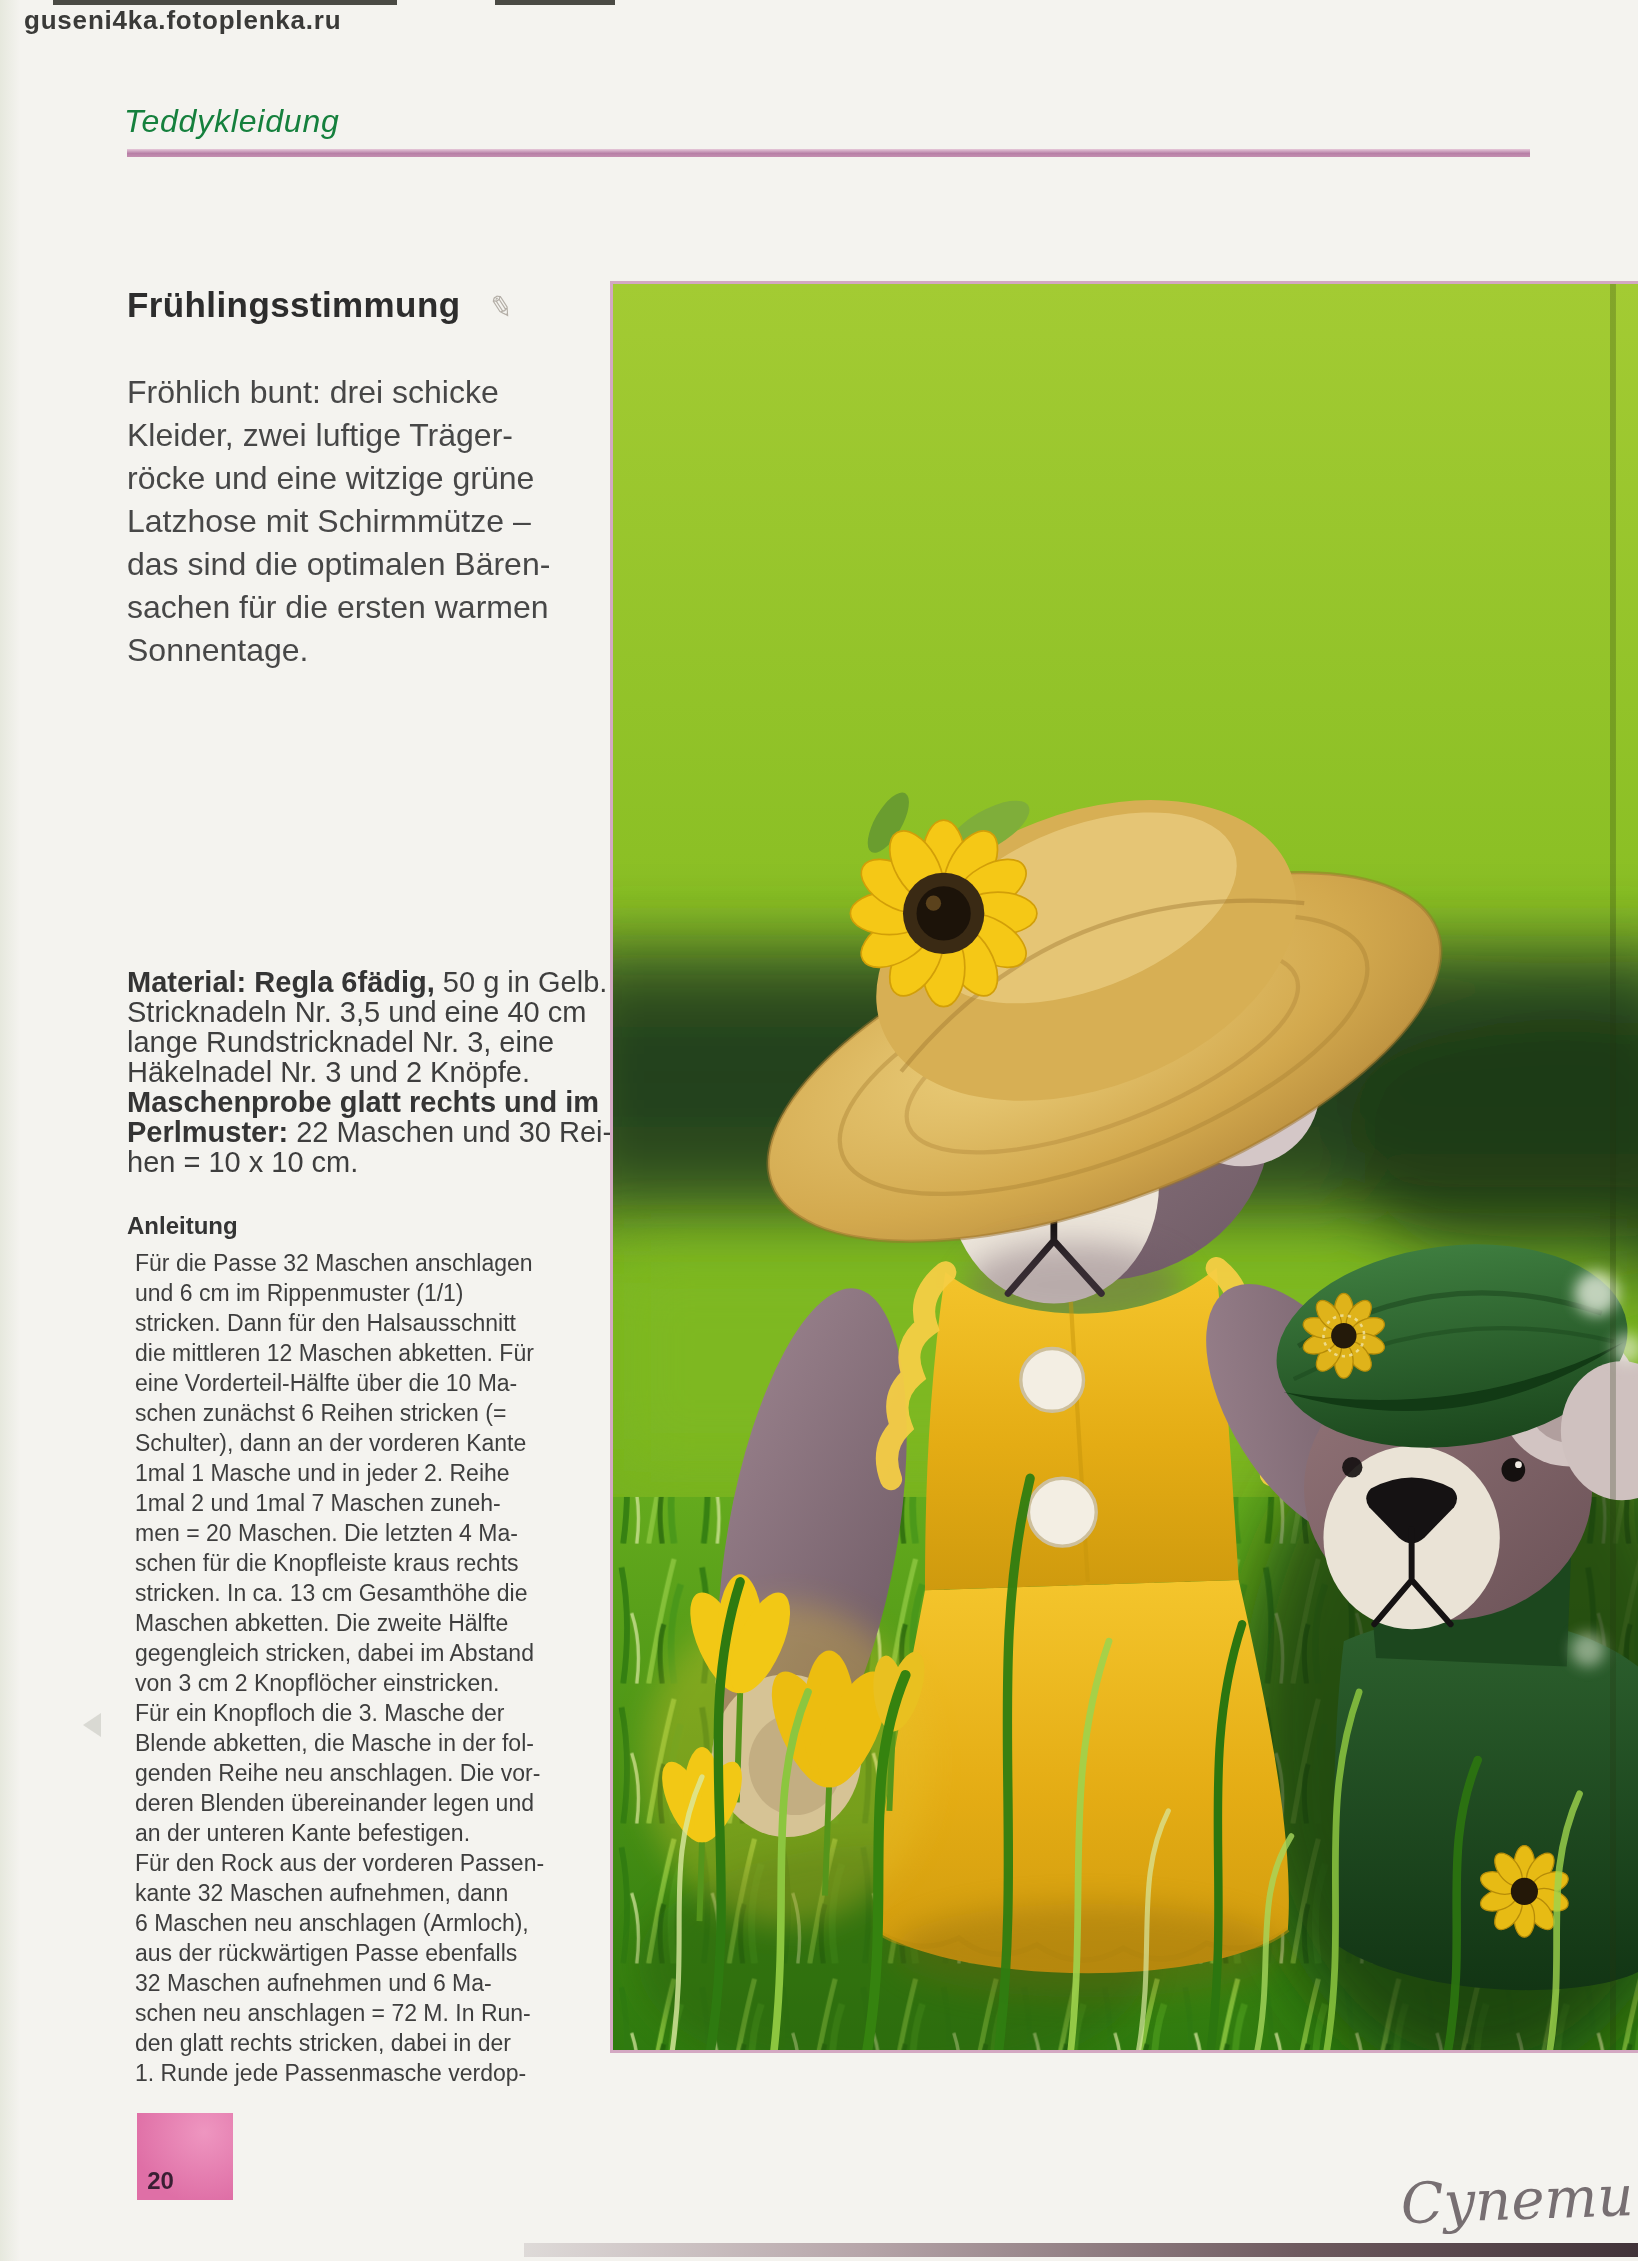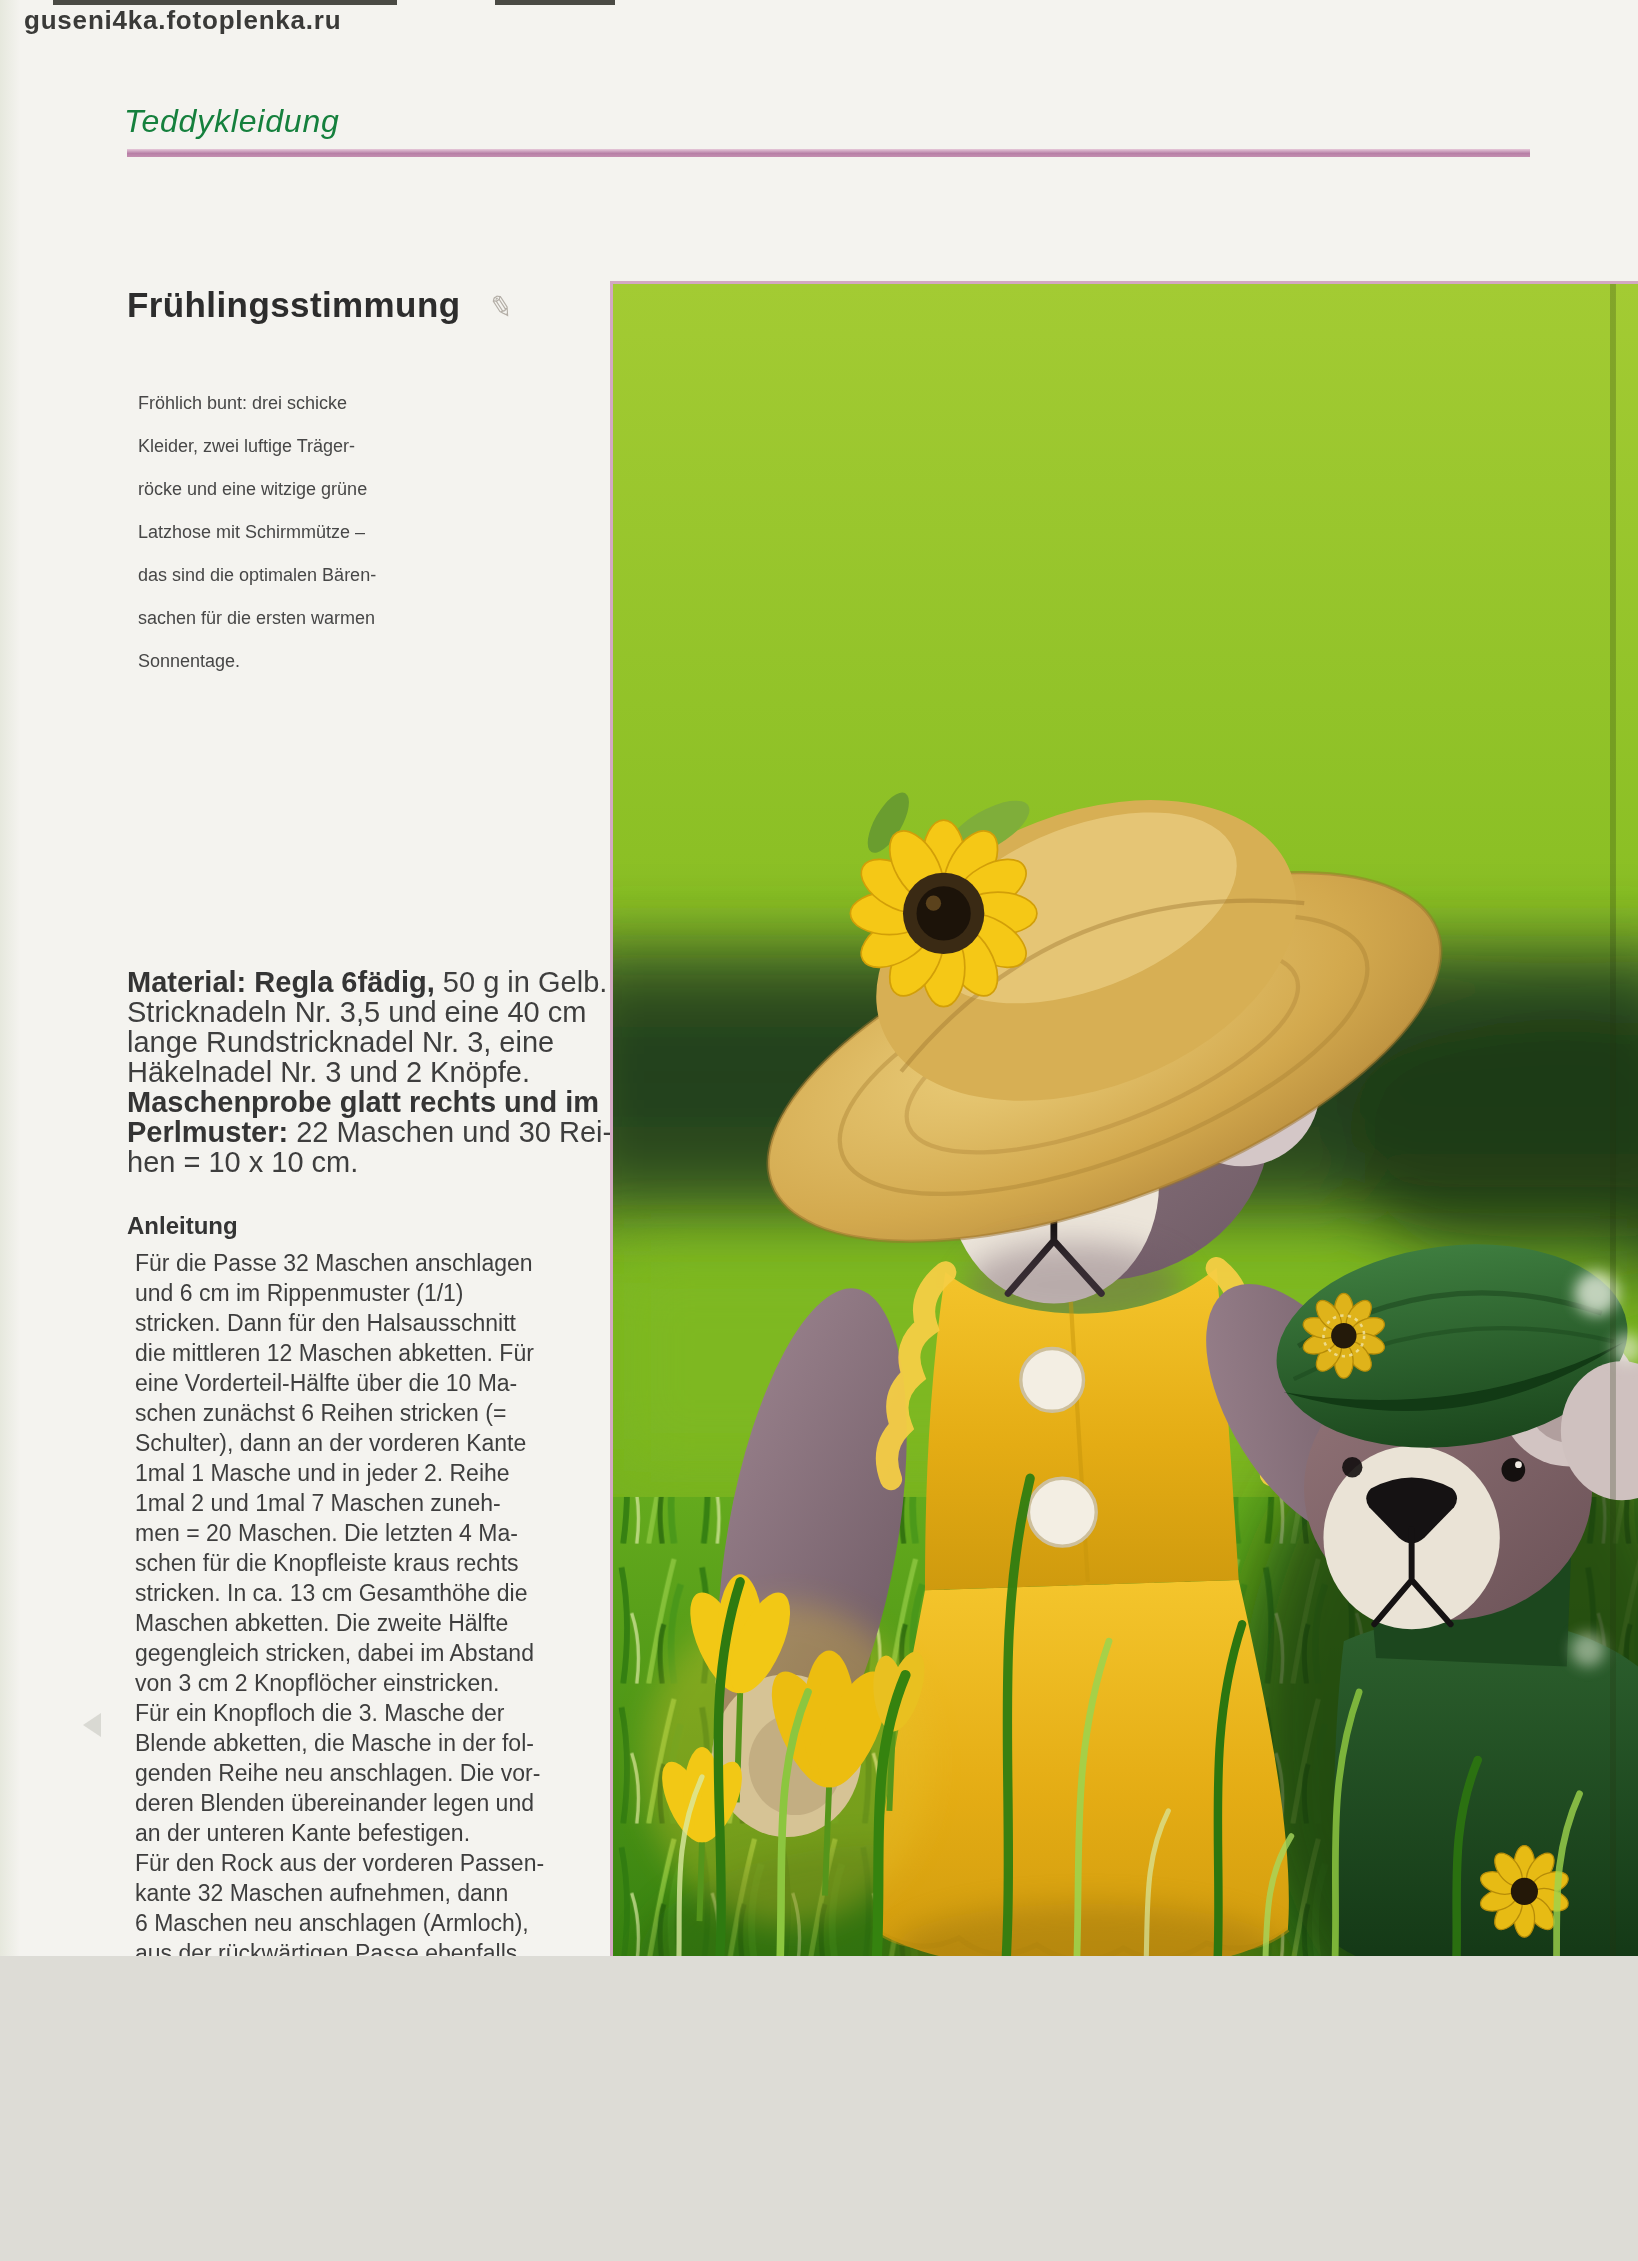--- a/index.html
+++ b/index.html
@@ -1,37 +1,37 @@
 <!DOCTYPE html>
 <html lang="de" style="font-size:13.6px"><head>
 <meta charset="utf-8">
 <style>
   html,body{margin:0;padding:0;background:#dddcd6;}
   .page{
-    position:relative; width:1639px; height:1956px;
+    position:relative; width:1639px; height:2261px;
     background:#f4f3ef; overflow:hidden;
     font-family:"Liberation Sans", sans-serif; color:#3e3e3e;
   }
   .scan-edge-left{position:absolute;left:0;top:0;width:20.3px;height:2261px;
     background:linear-gradient(to right,#e6e8dd,#f4f3ef);}
   .sliver{position:absolute;top:0;height:5.1px;background:#4a4a44;}
   .s1{left:53px;width:344px;}
   .s2{left:495px;width:120px;}
   .watermark{position:absolute;left:24px;top:5.1px;font-size:26px;font-weight:700;
     color:#3a3a38;letter-spacing:0.8px;}
   .rubric{position:absolute;left:124px;top:103px;font-size:32px;font-style:italic;
     color:#15803d;letter-spacing:0.8px;}
   .rubric-rule{position:absolute;left:127px;top:149px;width:1403px;height:7.6px;
     background:linear-gradient(#e6c8d9,#b77fa6 55%,#c48fb0);}
   .art-title{position:absolute;left:127px;top:285px;margin:0;font-size:35px;
     font-weight:bold;color:#2d2d2d;letter-spacing:0.4px;}
   .pen{display:inline-block;margin-left:29px;font-size:29px;color:#999289;
     transform:rotate(12deg);opacity:.7;font-weight:normal;}
-  .intro{position:absolute;left:127px;top:371px;width:509px;margin:11px;
-    font-size:18px;line-height:43px;color:#474747;white-space:pre-line;}
+  .intro{position:absolute;left:127px;top:371px;width:509px;margin:0;
+    font-size:32px;line-height:43px;color:#474747;white-space:pre-line;}
   .pat-heading{position:absolute;left:127px;top:858px;margin:0;font-size:29px;
     line-height:38px;font-weight:bold;color:#2d2d2d;white-space:pre-line;}
   .material{position:absolute;left:127px;top:967px;width:509px;margin:0;
     font-size:29px;line-height:30px;white-space:pre-line;}
   .b{font-weight:bold;color:#343434;}
   .anl-heading{position:absolute;left:127px;top:1212px;margin:0;font-size:24px;
     font-weight:bold;color:#343434;}
   .anl-body{position:absolute;left:127px;top:1240px;width:517px;margin:8px;
     font-size:23px;line-height:30px;white-space:pre-line;}
   .photo{position:absolute;left:610px;top:281px;width:1028px;height:1772px;margin:0;

